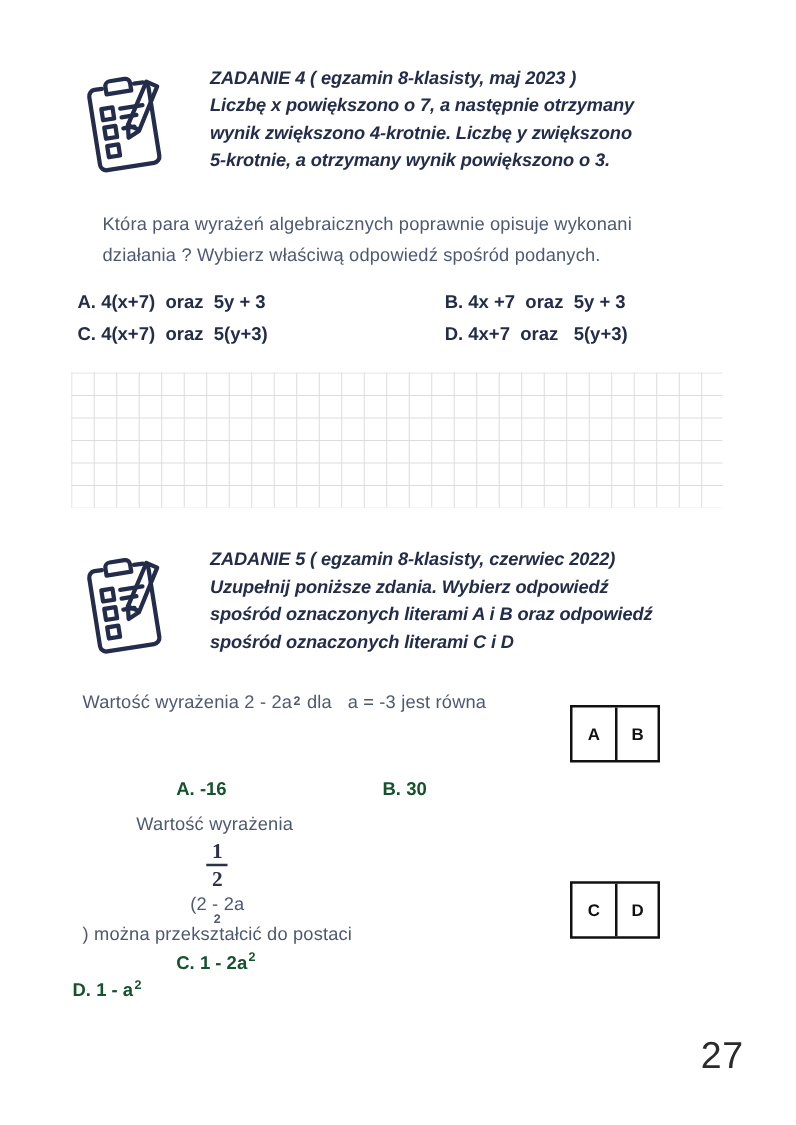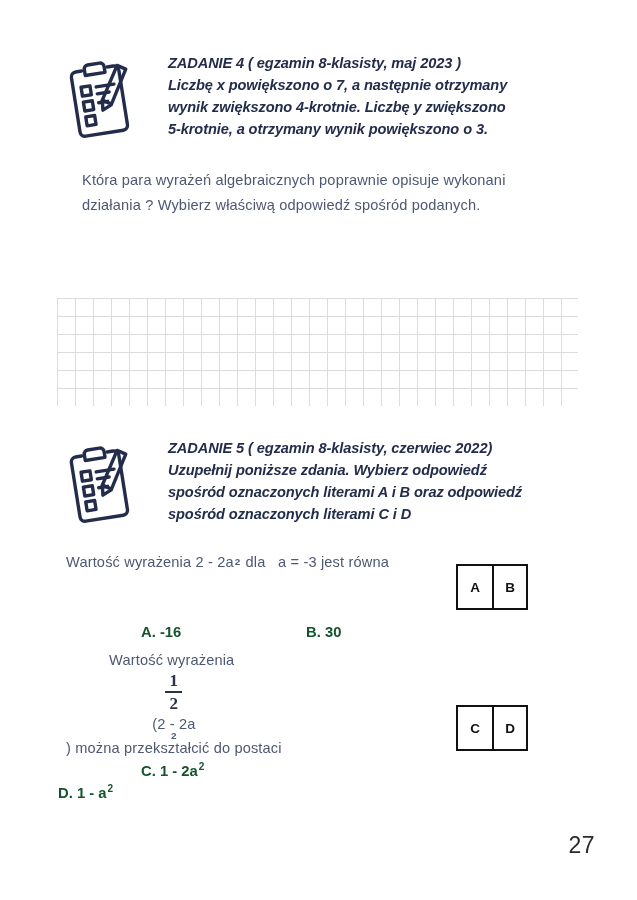--- a/index.html
+++ b/index.html
@@ -203,21 +203,21 @@
   }
   .opt-item.c1 { width: 165px; padding-left: 83px; }
   .opt-item.c2 { width: 200px; }
 
   
   #page-number {
     position: absolute;
     right: 42px;
     bottom: 42px;
     color: #2b2b2b;
-    font-size: 23px;
+    font-size: 30px;
     line-height: 26px;
     letter-spacing: 0.5px;
   }
 </style>
 </head>
 <body>
 
 <div class="page">
 
   <div class="exercise" id="exercise-4">
@@ -245,20 +245,30 @@
         <div class="lastline">5-krotnie, a otrzymany wynik powiększono o 3.</div>
       </div>
     </div>
   </div>
 
   <div class="prompt" id="prompt-4">
     <div>Która para wyrażeń algebraicznych poprawnie opisuje wykonani</div>
     <div class="l2">działania ? Wybierz właściwą odpowiedź spośród podanych.</div>
   </div>
 
+  <div class="options-grid">
+    <div class="options-row">
+      <div class="option col1">A. 4(x+7)  oraz  5y + 3</div>
+      <div class="option col2">B. 4x +7  oraz  5y + 3</div>
+    </div>
+    <div class="options-row">
+      <div class="option col1">C. 4(x+7)  oraz  5(y+3)</div>
+      <div class="option col2">D. 4x+7  oraz   5(y+3)</div>
+    </div>
+  </div>
 
   <div id="answer-grid"></div>
 
   <div class="exercise" id="exercise-5">
     <div class="clipboard-icon">
       <svg viewBox="0 0 74 88" width="74" height="88" fill="none" stroke="#232d4b" stroke-width="3.4" stroke-linecap="round" stroke-linejoin="round">
         <g transform="rotate(-9 37 44)">
           <path d="M20 14 H14 a5 5 0 0 0 -5 5 V74 a5 5 0 0 0 5 5 H52 a5 5 0 0 0 5 -5 V19 a5 5 0 0 0 -5 -5 H46"></path>
           <path d="M27 9 h12 a4 4 0 0 1 4 4 v6 H23 v-6 a4 4 0 0 1 4 -4 z"></path>
           <rect x="17" y="30" width="9" height="9"></rect>

